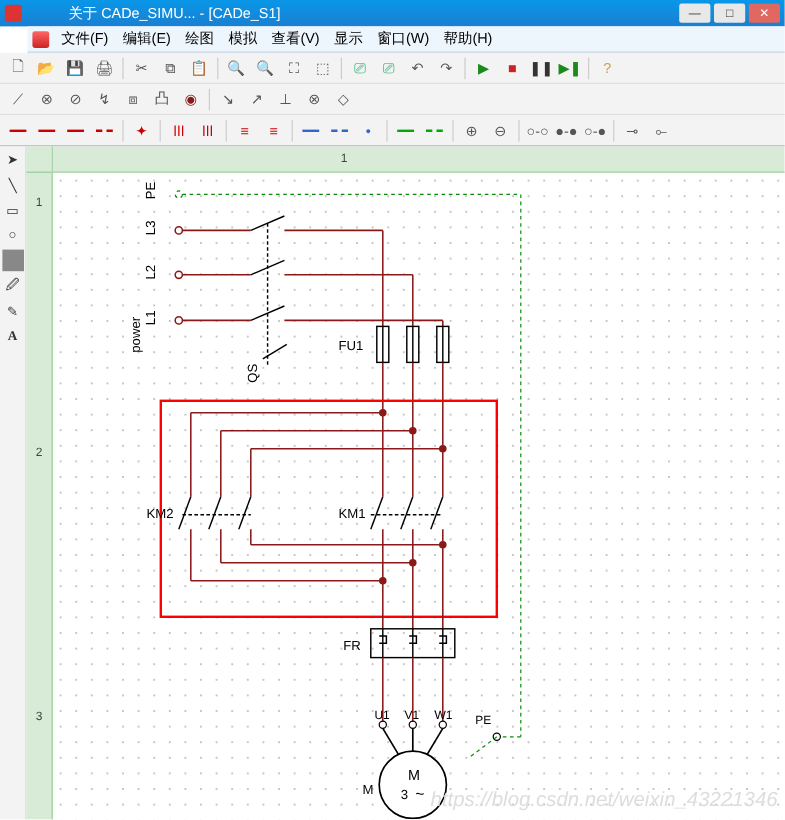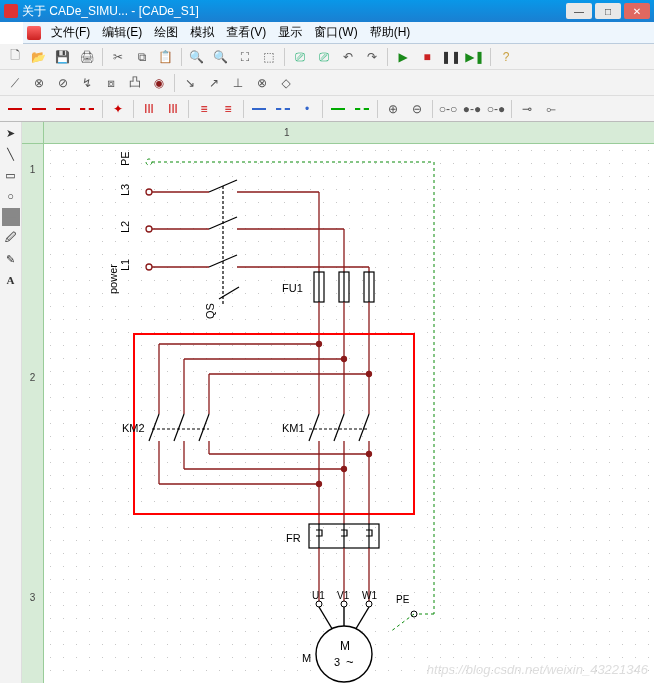--- a/index.html
+++ b/index.html
@@ -1,20 +1,20 @@
 <!DOCTYPE html>
 <html><head>
 <meta charset="utf-8">
 <style>
   * { box-sizing: border-box; }
   html, body { margin:0; padding:0; font-family: "Microsoft YaHei", Arial, sans-serif; font-size:12px; }
   body { width:654px; height:683px; overflow:hidden; background:#fff; }
 
   
-  .titlebar { height:22px; background: linear-gradient(#0997e8,#1a7fd1); color:#fff; display:flex; align-items:center; padding:0 4px; }
+  .titlebar { height:22px; background: linear-gradient(#0997e8,#1a7fd1); color:#fff; display:flex; align-items:center; padding:0 4px;gap:35px; }
   .titlebar .appicon { width:14px; height:14px; background:#d33; margin-right:4px; border-radius:2px; }
   .titlebar .title { flex:1; font-size:12px; white-space:nowrap; overflow:hidden; }
   .winbtns { margin-left:auto; display:flex; gap:3px; }
   .winbtn { width:26px; height:16px; border-radius:2px; display:flex; align-items:center; justify-content:center; color:#333; font-size:10px; }
   .winbtns .min { background:#e8e8e8; }
   .winbtns .max { background:#e8e8e8; }
   .winbtns .close { background:#e06860; color:#fff; }
 
   
   .menubar { height:22px; background:#eef6fd; display:flex; align-items:center; padding:0 4px; border-bottom:1px solid #bcd;margin-left:23px; }
@@ -39,21 +39,21 @@
   .ruler-h .tick { position:absolute; top:0; height:100%; display:flex; align-items:center; color:#444; font-size:10px; }
   .canvas { position:relative; width:100%; height:calc(100% - 22px); background:#fff; }
 
   
   .dotgrid { position:absolute; inset:0;
     background-image: radial-gradient(#c7c7c7 0.6px, transparent 0.6px);
     background-size: 13px 13px;
     background-position: 0 0;
   }
 
-  .watermark { position:absolute; bottom:6px; right:6px; color:#ddd; font-size:13px; font-style:italic; pointer-events:none; }
+  .watermark { position:absolute; bottom:6px; right:6px; color:#ddd; font-size:17px; font-style:italic; pointer-events:none; }
 
   svg text { font-family: Arial, sans-serif; }
 </style>
 </head>
 <body>
 
 <div class="titlebar">
   <div class="appicon"></div>
   <div class="title">关于 CADe_SIMU...  - [CADe_S1]</div>
   <div class="winbtns">

